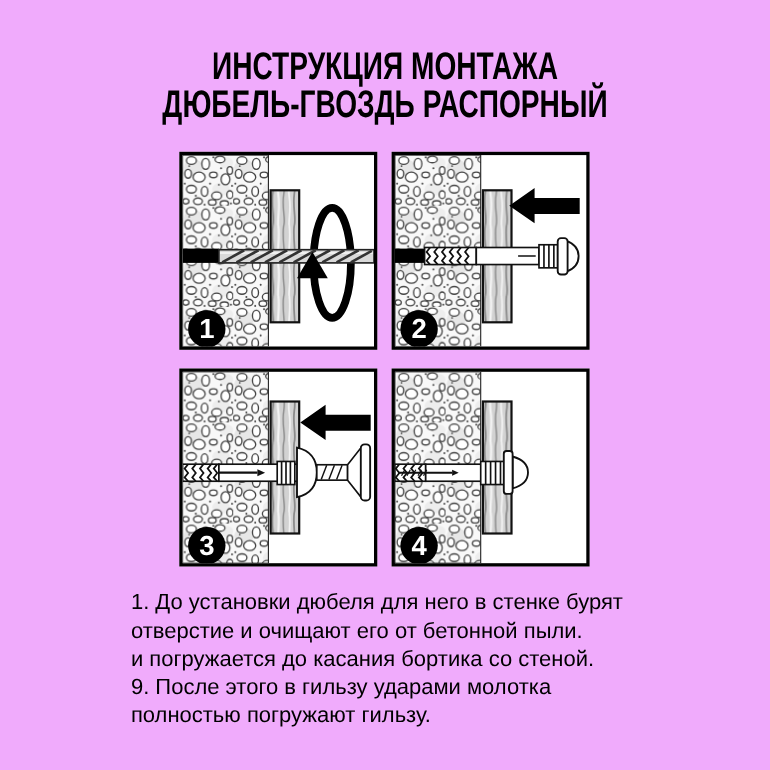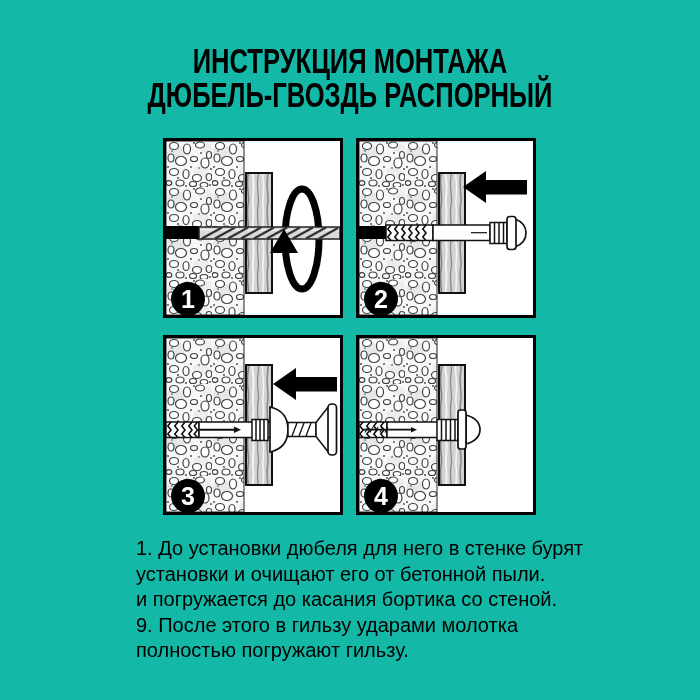--- a/index.html
+++ b/index.html
@@ -1,27 +1,27 @@
 <!DOCTYPE html>
 <html><head>
 <meta charset="utf-8">
 <style>
   html,body{margin:0;padding:0;background:#fff;}
-  .page{position:relative;width:700px;height:700px;background:#14b8a6;overflow:hidden;
+  .page{position:relative;width:700px;height:700px;background:#f0abfc;overflow:hidden;
         font-family:"Liberation Sans",sans-serif;color:#000;}
   .title{position:absolute;top:44px;left:0;width:700px;text-align:center;
          font-weight:bold;font-size:35px;line-height:34px;letter-spacing:0px;}
   .title-line{transform:scaleX(0.73);transform-origin:50% 50%;white-space:nowrap;}
   .panel{position:absolute;width:174px;height:174px;border:3px solid #000;background:#fff;}
   .panel svg{display:block;width:174px;height:174px;}
   #panel-1{left:163px;top:138px;}
   #panel-2{left:356px;top:138px;}
   #panel-3{left:163px;top:335px;}
   #panel-4{left:356px;top:335px;}
-  .instructions{position:absolute;left:136px;top:536px;width:470px;
+  .instructions{position:absolute;left:119px;top:536px;width:470px;
                 font-size:20px;line-height:25.5px;}
   svg text{font-family:"Liberation Sans",sans-serif;}
   .badge-num{font-size:25px;font-weight:bold;fill:#ffffff;text-anchor:middle;}
 </style>
 </head>
 <body>
 
 <div class="page">
 
   <svg width="0" height="0" style="position:absolute" aria-hidden="true">
@@ -214,19 +214,19 @@
       </g>
       <g>
         <circle cx="22" cy="158" r="17" fill="#000"></circle>
         <text class="badge-num" x="22" y="166.5">4</text>
       </g>
     </svg>
   </div>
 
   <div class="instructions">
     <div>1. До установки дюбеля для него в стенке бурят</div>
-    <div>установки и очищают его от бетонной пыли.</div>
+    <div>отверстие и очищают его от бетонной пыли.</div>
     <div>и погружается до касания бортика со стеной.</div>
     <div>9. После этого в гильзу ударами молотка</div>
     <div>полностью погружают гильзу.</div>
   </div>
 
 </div>
 
 </body></html>

